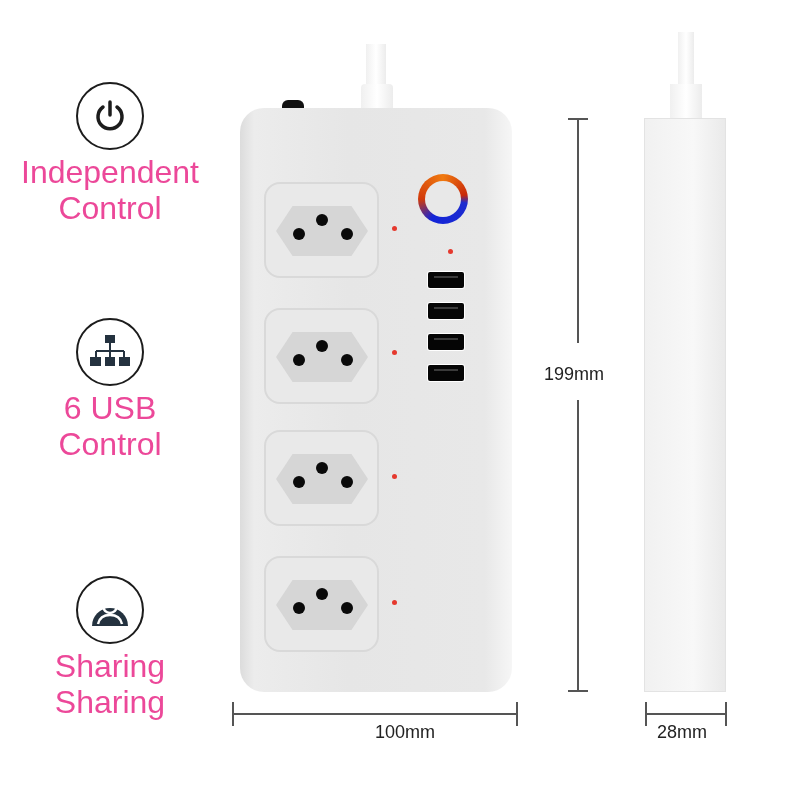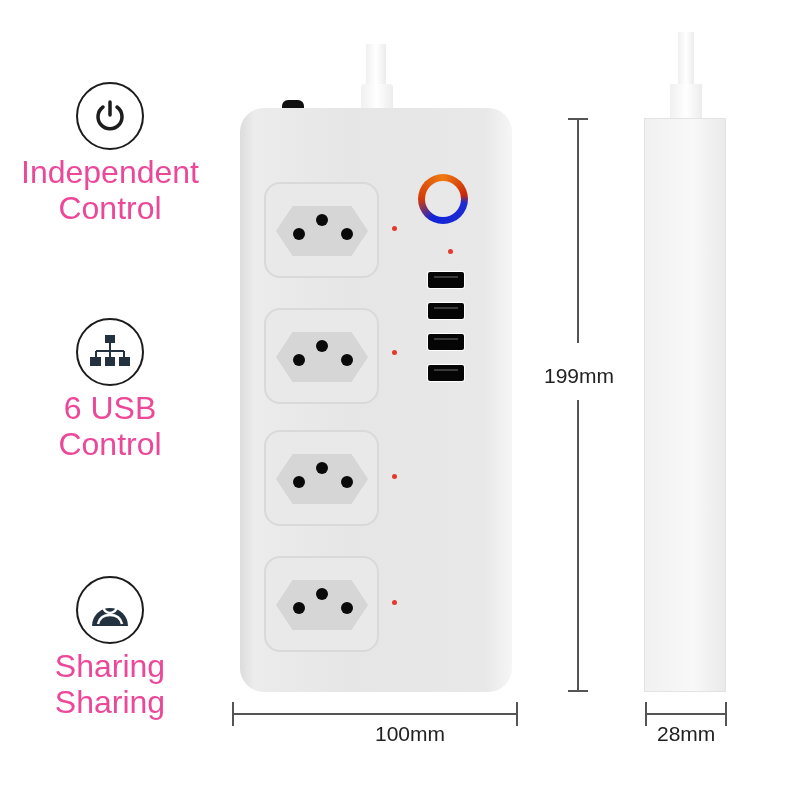--- a/index.html
+++ b/index.html
@@ -16,21 +16,21 @@
     clip-path:polygon(18% 0,82% 0,100% 50%,82% 100%,18% 100%,0 50%);}
   .pin{position:absolute;width:12px;height:12px;border-radius:50%;background:#0a0a0a;}
   .led{position:absolute;width:5px;height:5px;border-radius:50%;background:#e5392e;}
   .usb{position:absolute;left:188px;width:36px;height:16px;background:#050505;border-radius:2px;box-shadow:0 0 0 1px #ffffff;}
   .usb::after{content:"";position:absolute;left:6px;top:4px;width:24px;height:2px;background:#3a3a3a;}
   .power-ring{position:absolute;left:178px;top:66px;width:50px;height:50px;border-radius:50%;
     background:conic-gradient(from 270deg,#d23a0a 0deg,#f07a10 90deg,#c8280a 170deg,#1d2ccf 190deg,#1224d8 300deg,#d23a0a 360deg);}
   .power-ring::after{content:"";position:absolute;left:7px;top:7px;width:36px;height:36px;border-radius:50%;background:#e8e8e8;}
   .side{position:absolute;left:644px;top:118px;width:82px;height:574px;background:linear-gradient(90deg,#f1f1f1,#f8f8f8 60%,#eaeaea);border:1px solid #e3e3e3;box-sizing:border-box;}
   .dimline{position:absolute;background:#555;}
-  .dimlabel{position:absolute;font-size:21px;color:#222;}
+  .dimlabel{position:absolute;font-size:18px;color:#222;}
 </style>
 </head>
 <body>
 
 <div class="feature" style="top:82px;">
   <div class="feat-icon">
     <svg width="36" height="36" viewBox="0 0 36 36">
         <path d="M11 9 A12 12 0 1 0 25 9" fill="none" stroke="#1c1c1c" stroke-width="3.5" stroke-linecap="round"></path>
         <line x1="18" y1="4" x2="18" y2="17" stroke="#1c1c1c" stroke-width="3.5" stroke-linecap="round"></line>
       </svg>

